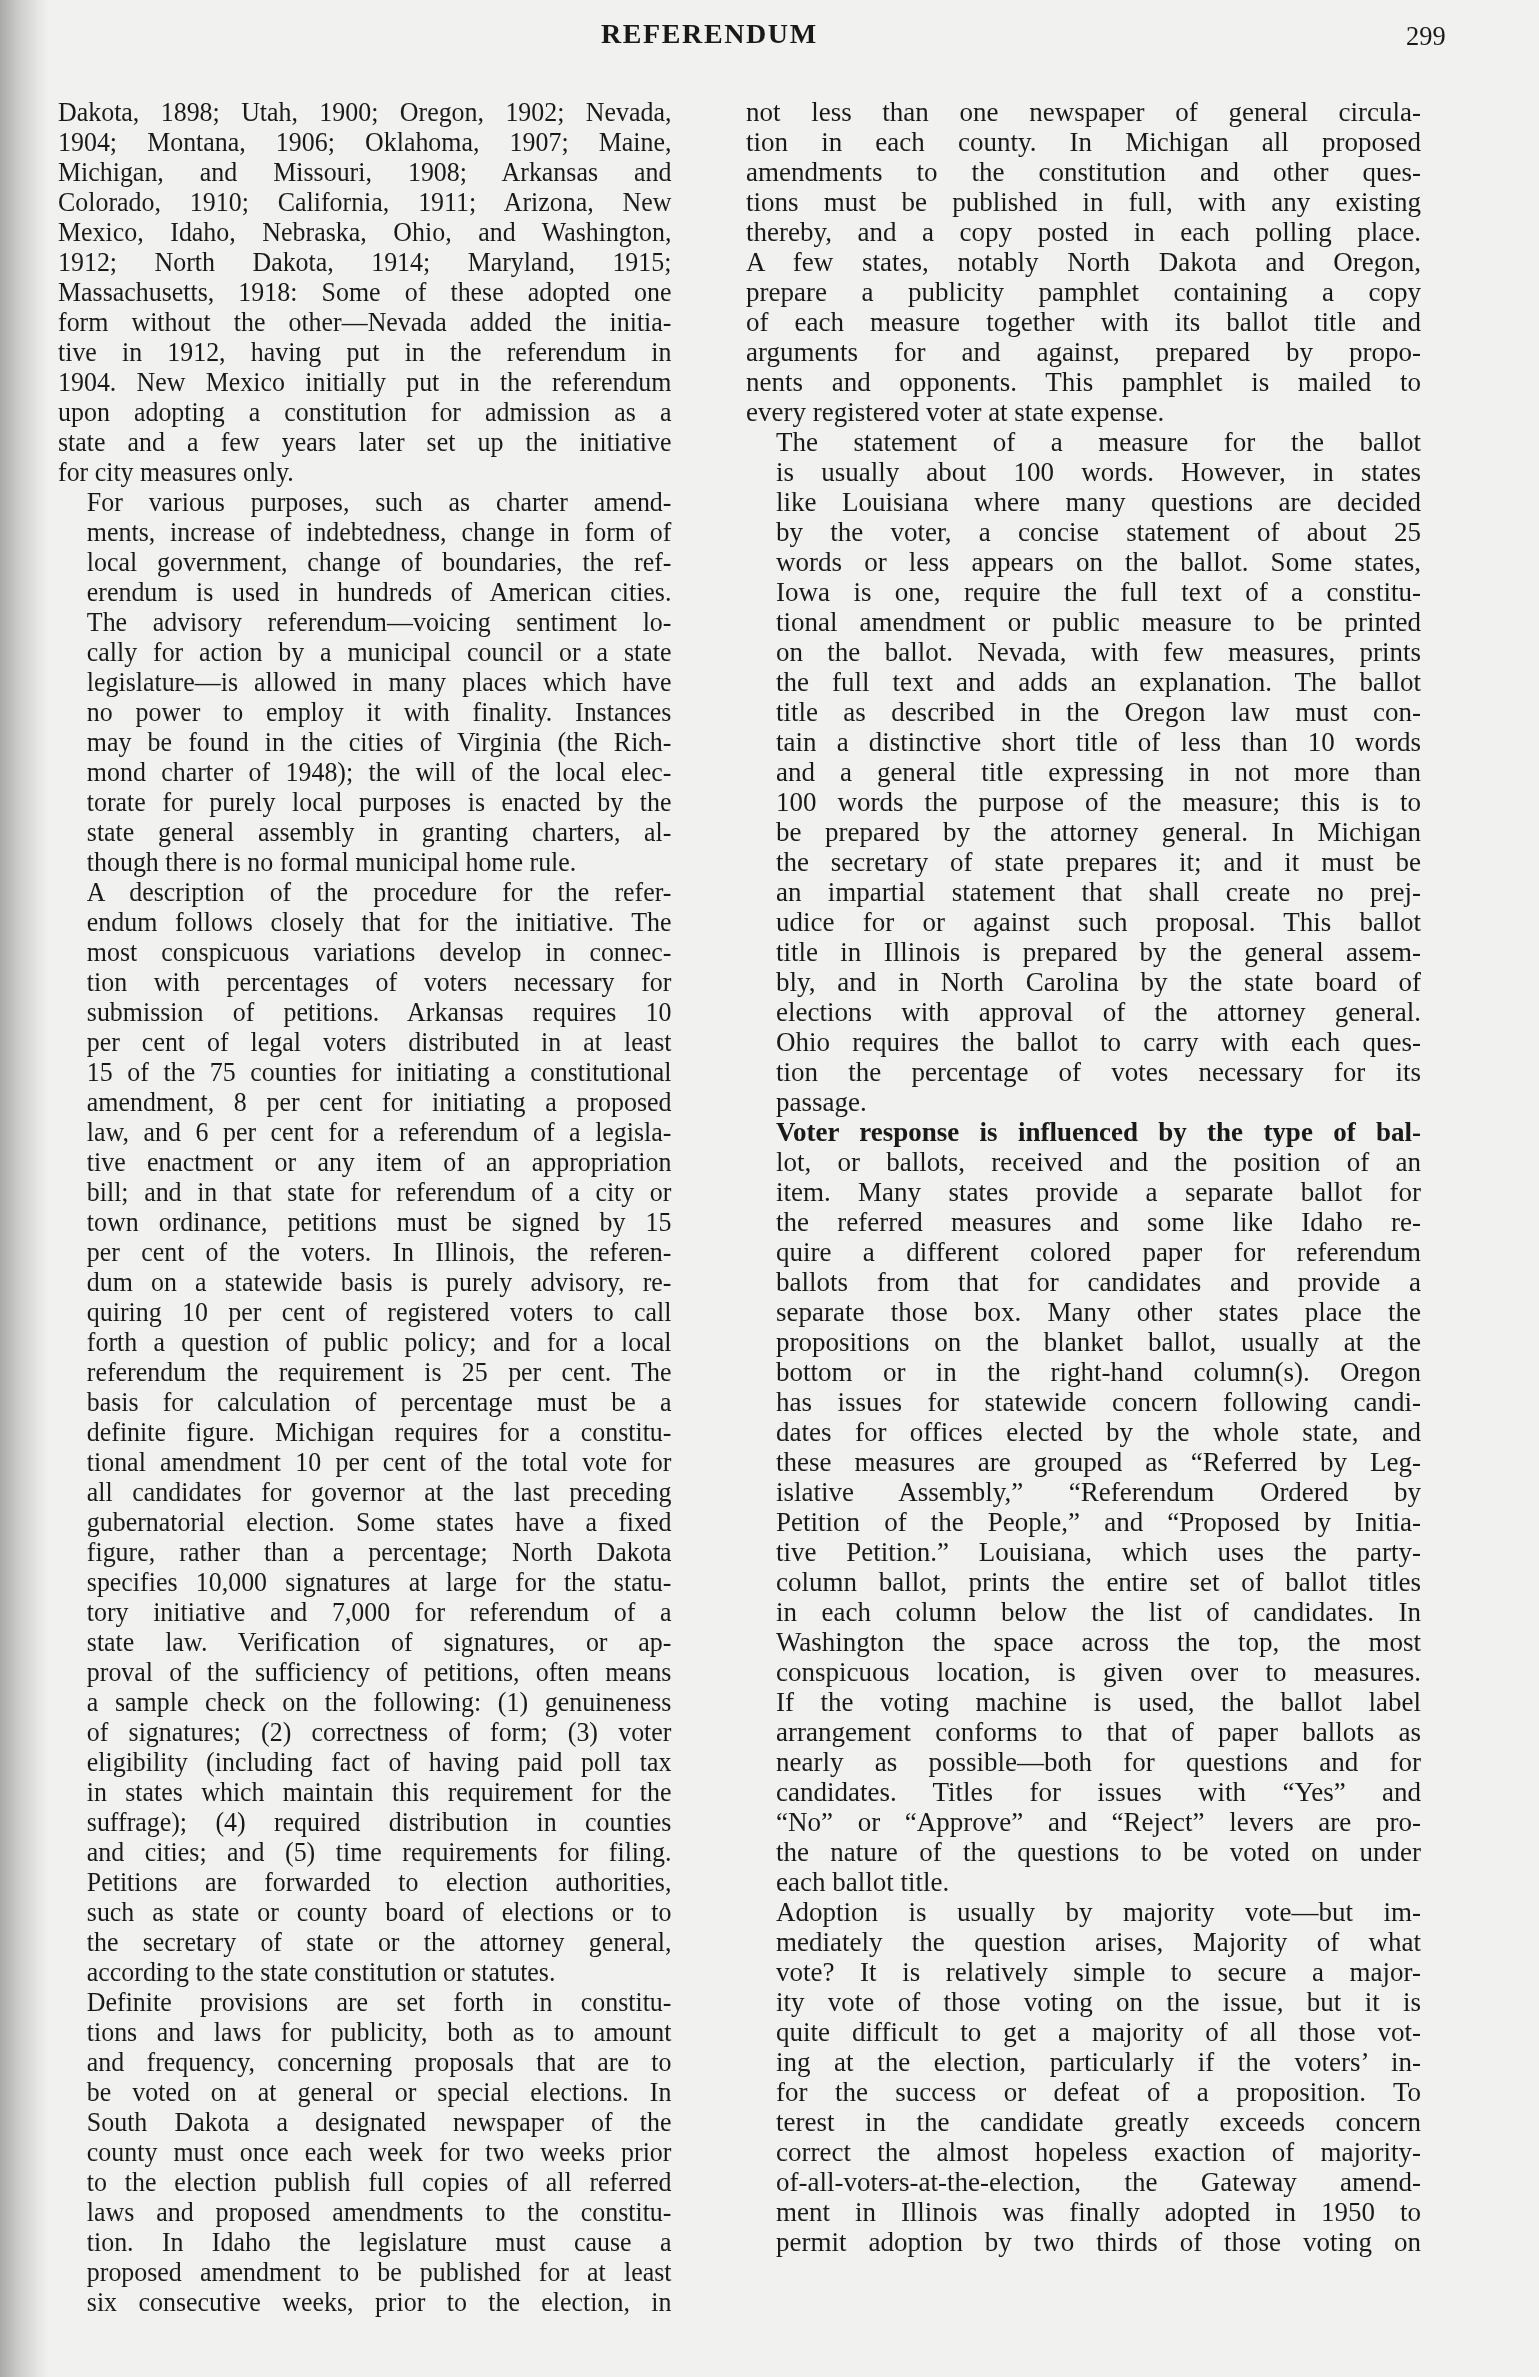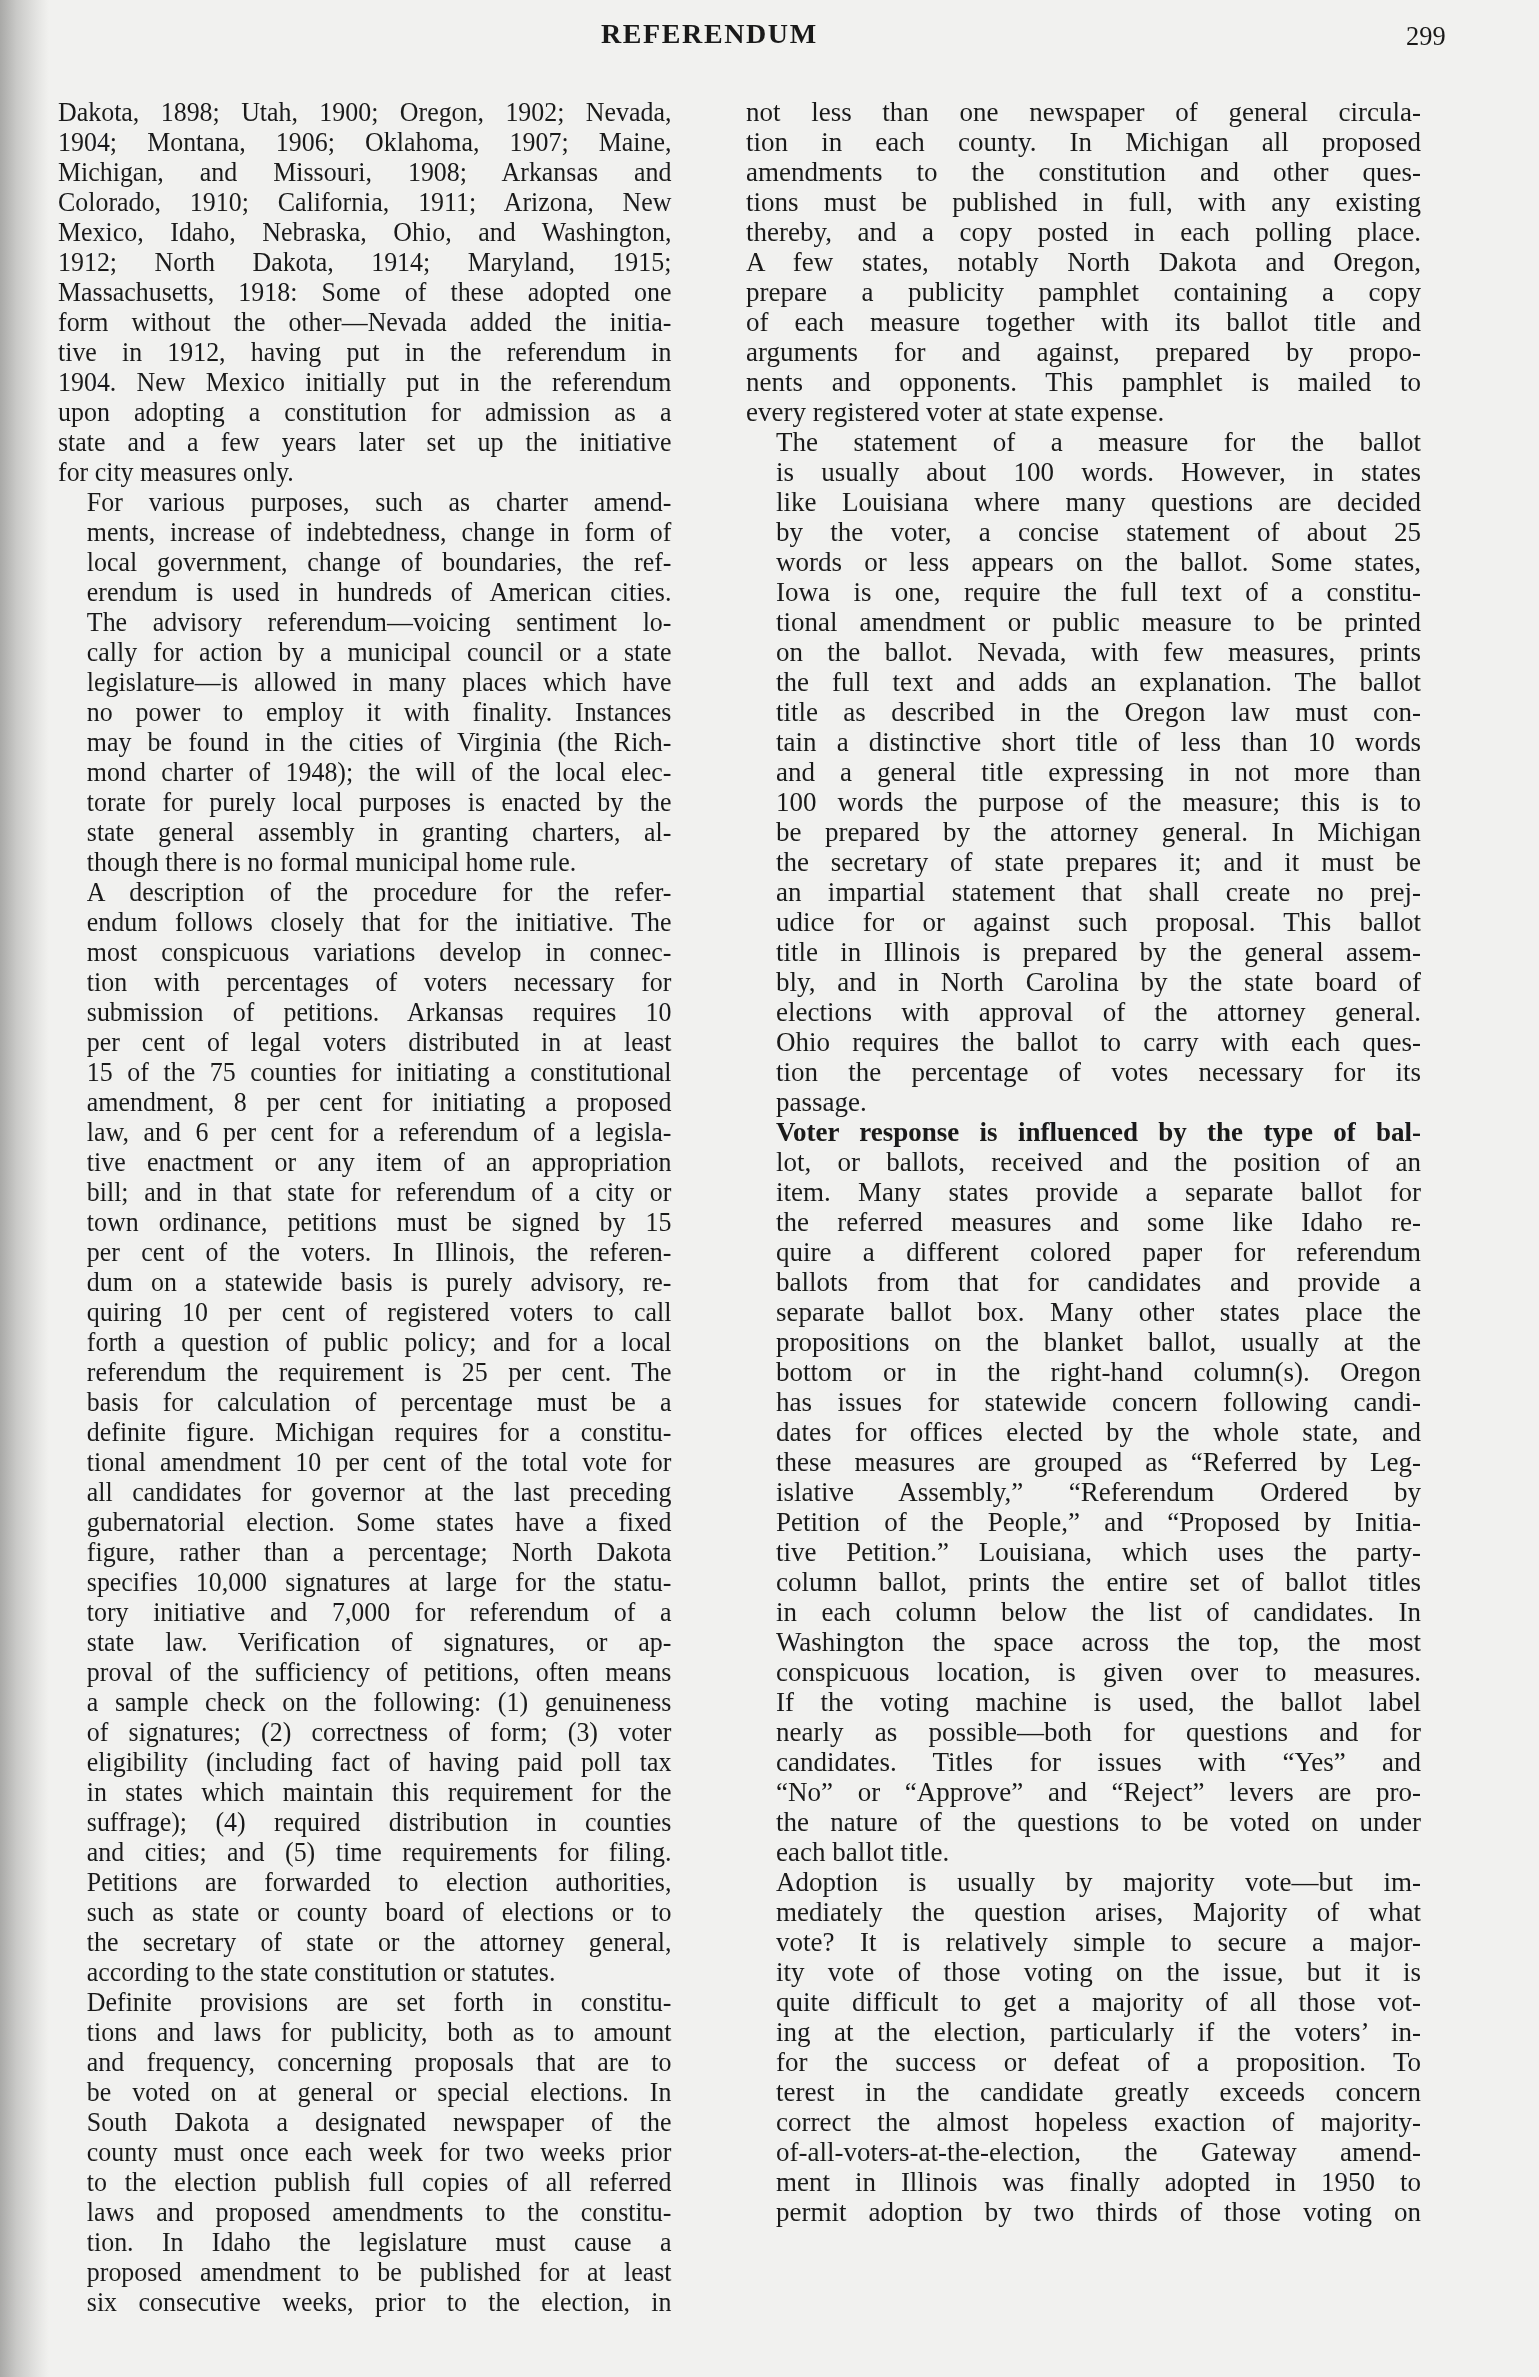--- a/index.html
+++ b/index.html
@@ -171,34 +171,35 @@
       <span class="ln">tion the percentage of votes necessary for its</span>
       <span class="ln last">passage.</span>
     </p>
     <p class="para indent">
       <span class="ln" style="text-indent: 30px; font-weight: bold;">Voter response is influenced by the type of bal-</span>
       <span class="ln">lot, or ballots, received and the position of an</span>
       <span class="ln">item. Many states provide a separate ballot for</span>
       <span class="ln">the referred measures and some like Idaho re-</span>
       <span class="ln">quire a different colored paper for referendum</span>
       <span class="ln">ballots from that for candidates and provide a</span>
-      <span class="ln">separate ballot box. Many other states place the</span>
+      <span class="ln">separate those box. Many other states place the</span>
       <span class="ln">propositions on the blanket ballot, usually at the</span>
       <span class="ln">bottom or in the right-hand column(s). Oregon</span>
       <span class="ln">has issues for statewide concern following candi-</span>
       <span class="ln">dates for offices elected by the whole state, and</span>
       <span class="ln">these measures are grouped as “Referred by Leg-</span>
       <span class="ln">islative Assembly,” “Referendum Ordered by</span>
       <span class="ln">Petition of the People,” and “Proposed by Initia-</span>
       <span class="ln">tive Petition.” Louisiana, which uses the party-</span>
       <span class="ln">column ballot, prints the entire set of ballot titles</span>
       <span class="ln">in each column below the list of candidates. In</span>
       <span class="ln">Washington the space across the top, the most</span>
       <span class="ln">conspicuous location, is given over to measures.</span>
       <span class="ln">If the voting machine is used, the ballot label</span>
+      <span class="ln">arrangement conforms to that of paper ballots as</span>
       <span class="ln">nearly as possible—both for questions and for</span>
       <span class="ln">candidates. Titles for issues with “Yes” and</span>
       <span class="ln">“No” or “Approve” and “Reject” levers are pro-</span>
       <span class="ln">the nature of the questions to be voted on under</span>
       <span class="ln last">each ballot title.</span>
     </p>
     <p class="para indent">
       <span class="ln" style="text-indent: 30px;">Adoption is usually by majority vote—but im-</span>
       <span class="ln">mediately the question arises, Majority of what</span>
       <span class="ln">vote? It is relatively simple to secure a major-</span>

